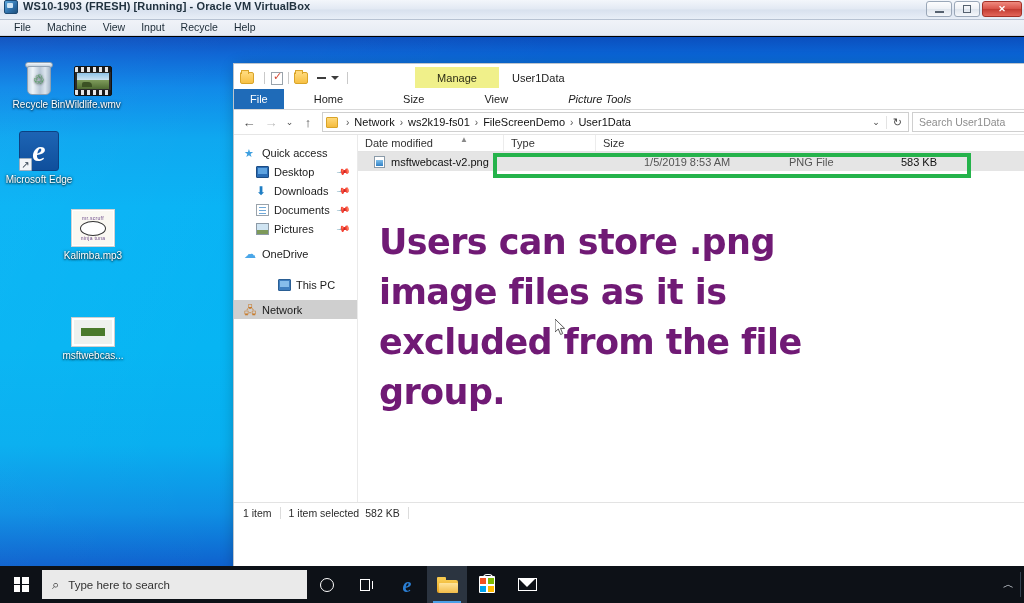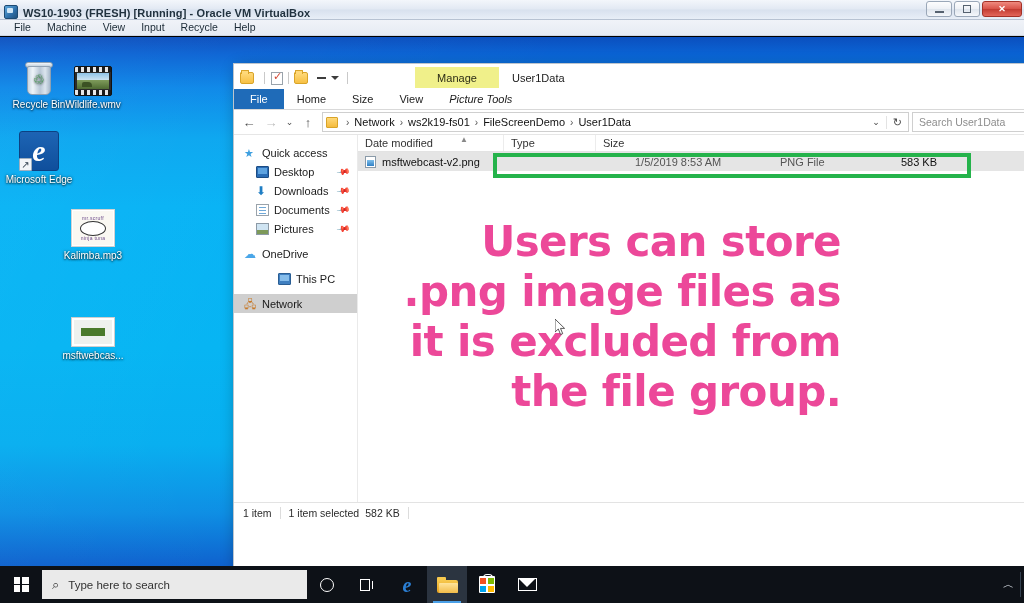--- a/index.html
+++ b/index.html
@@ -13,21 +13,21 @@
     position: relative;
     width: 1024px; height: 603px;
     overflow: hidden;
   }
 
   
   .vbox-titlebar {
     position: absolute; top: 0; left: 0; width: 1024px; height: 20px;
     background: linear-gradient(to bottom, #f3f6fb 0%, #e2e9f3 48%, #d8e1ee 52%, #e8eef7 100%);
     border-bottom: 1px solid #b7c2d2;
-    display: flex; align-items: flex-end;
+    display: flex; align-items: flex-start;
   }
   .vbox-ticon {
     width: 14px; height: 14px; margin: 0 5px 0 4px;
     background: linear-gradient(135deg,#5fa9dd 0%, #2d6ea8 60%, #20527d 100%);
     border-radius: 2px; position: relative; flex: none;
     border: 1px solid #1d4a73;
   }
   .vbox-ticon:after {
     content: ""; position: absolute; left: 2px; top: 2px; width: 6px; height: 5px;
     background: #cfe6f7; border-radius: 1px;
@@ -216,21 +216,21 @@
     border-top:4px solid #3d3d3d; margin-left:5px;
   }
   .qat-bar { width:9px;height:2px;background:#3d3d3d;margin-left:5px;}
 
   
   .ex-tabsrow {
     height: 21px; display: flex; align-items: stretch; position: relative;
     border-bottom: 1px solid #d9d9d9; background: #fff;
   }
   .ex-tab {
-    padding: 0 13px; display:flex; align-items:center; font-size: 11px; color:#1b1b1b;
+    padding: 0 30px; display:flex; align-items:center; font-size: 11px; color:#1b1b1b;
     white-space: nowrap;
   }
   .ex-tab.file { background:#1f6bb8; color:#fff; padding: 0 16px; }
   .ex-tab.contextual { color:#1b1b1b;font-style:italic; }
   .ex-ctx-head {
     position: absolute; left: 181px; top: -21px; width: 84px; height: 21px;
     background: #f0f08a; display:flex; align-items:center; justify-content:center;
     font-size: 11px; color: #2b2b16;
   }
   .ex-ctx-title {
@@ -313,42 +313,42 @@
   .col-type { width: 92px; }
   .col-size { width: 80px; }
   .sort-caret {
     position:absolute; left: 102px; top: 0px; font-size: 8px; color:#888;
   }
 
   .file-row {
     height: 19px; display:flex; align-items:center; background:#e5e5e5;
     font-size: 11px; color:#111;
   }
-  .file-row .cell { padding-left: 7px; white-space:nowrap; display:flex; align-items:center; }
+  .file-row .cell { padding-left: 16px; white-space:nowrap; display:flex; align-items:center; }
   .file-row .cell.size { justify-content: flex-end; padding-right: 8px; padding-left:0; }
   .file-row .cell.date, .file-row .cell.type { color:#555; }
   .file-icon {
     width: 11px; height: 12px; background:#fff; border:1px solid #8a9aa8; margin-right:6px;
     position:relative; flex:none;
   }
   .file-icon:after {
     content:""; position:absolute; left:1px; top:3px; right:1px; bottom:1px;
     background: linear-gradient(to bottom,#7fc0ec 0%,#2f7fc4 100%);
   }
   .green-box {
     position: absolute; left: 135px; top: 18px; width: 478px; height: 25px;
     border: 4px solid #25b34b; pointer-events:none;
   }
 
   
   .overlay-text {
     position: absolute; left: 389px; top: 221px; width: 470px;
     font-family: "DejaVu Sans", sans-serif;
-    font-weight: bold; font-size: 42px; line-height: 50px;
-    color: #ec4899; letter-spacing: -0.6px; text-align: right;
+    font-weight: bold; font-size: 35px; line-height: 50px;
+    color: #701a75; letter-spacing: -0.6px;
   }
   .cursor-arrow {
     position:absolute; left: 566px; top: 323px; width: 11px; height: 17px;
     pointer-events:none;
   }
 
   .ex-status {
     height: 20px; border-top:1px solid #e3e3e3; display:flex; align-items:center;
     padding-left: 9px; font-size: 10.5px; color:#2b2b2b; background:#fff; gap: 0;
   }
@@ -581,21 +581,21 @@
           </div>
           <div class="nav-item indent">
             <span class="nav-ic ic-pics"></span>
             <span>Pictures</span>
             <span class="pin">📌</span>
           </div>
           <div class="nav-item" style="margin-top:6px;">
             <span class="nav-ic ic-cloud">☁</span>
             <span>OneDrive</span>
           </div>
-          <div class="nav-item" style="margin-top:6px;padding-left:44px;">
+          <div class="nav-item" style="margin-top:12px;padding-left:44px;">
             <span class="nav-ic ic-pc"></span>
             <span>This PC</span>
           </div>
           <div class="nav-item selected" style="margin-top:6px;">
             <span class="nav-ic ic-net">🖧</span>
             <span>Network</span>
           </div>
         </div>
 
         <div class="ex-list">

